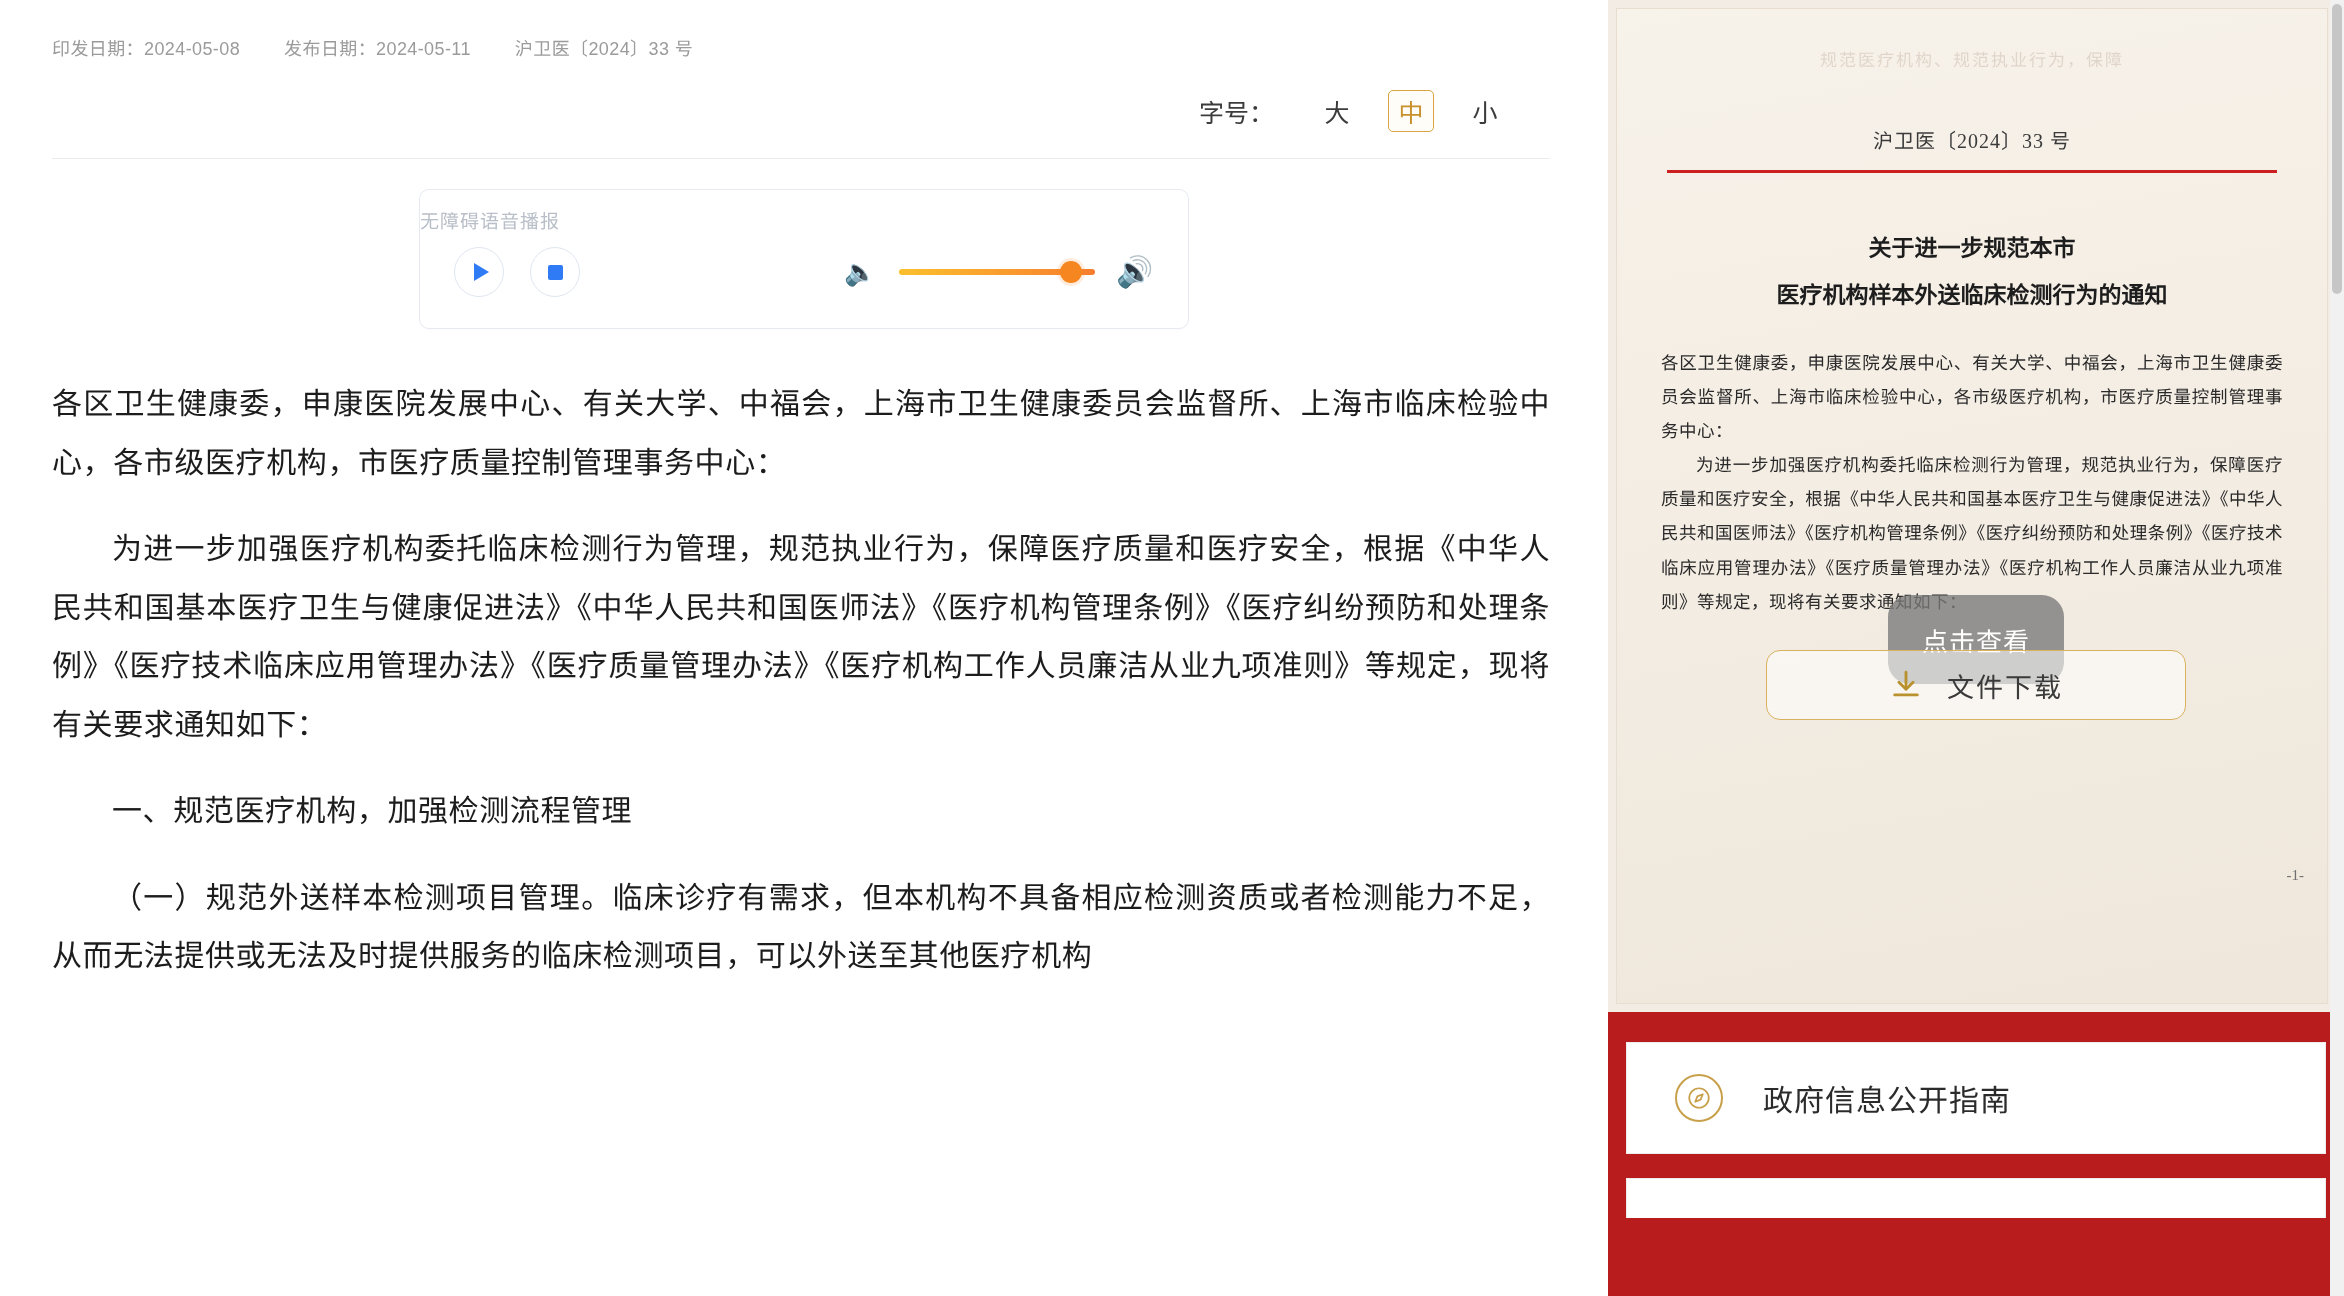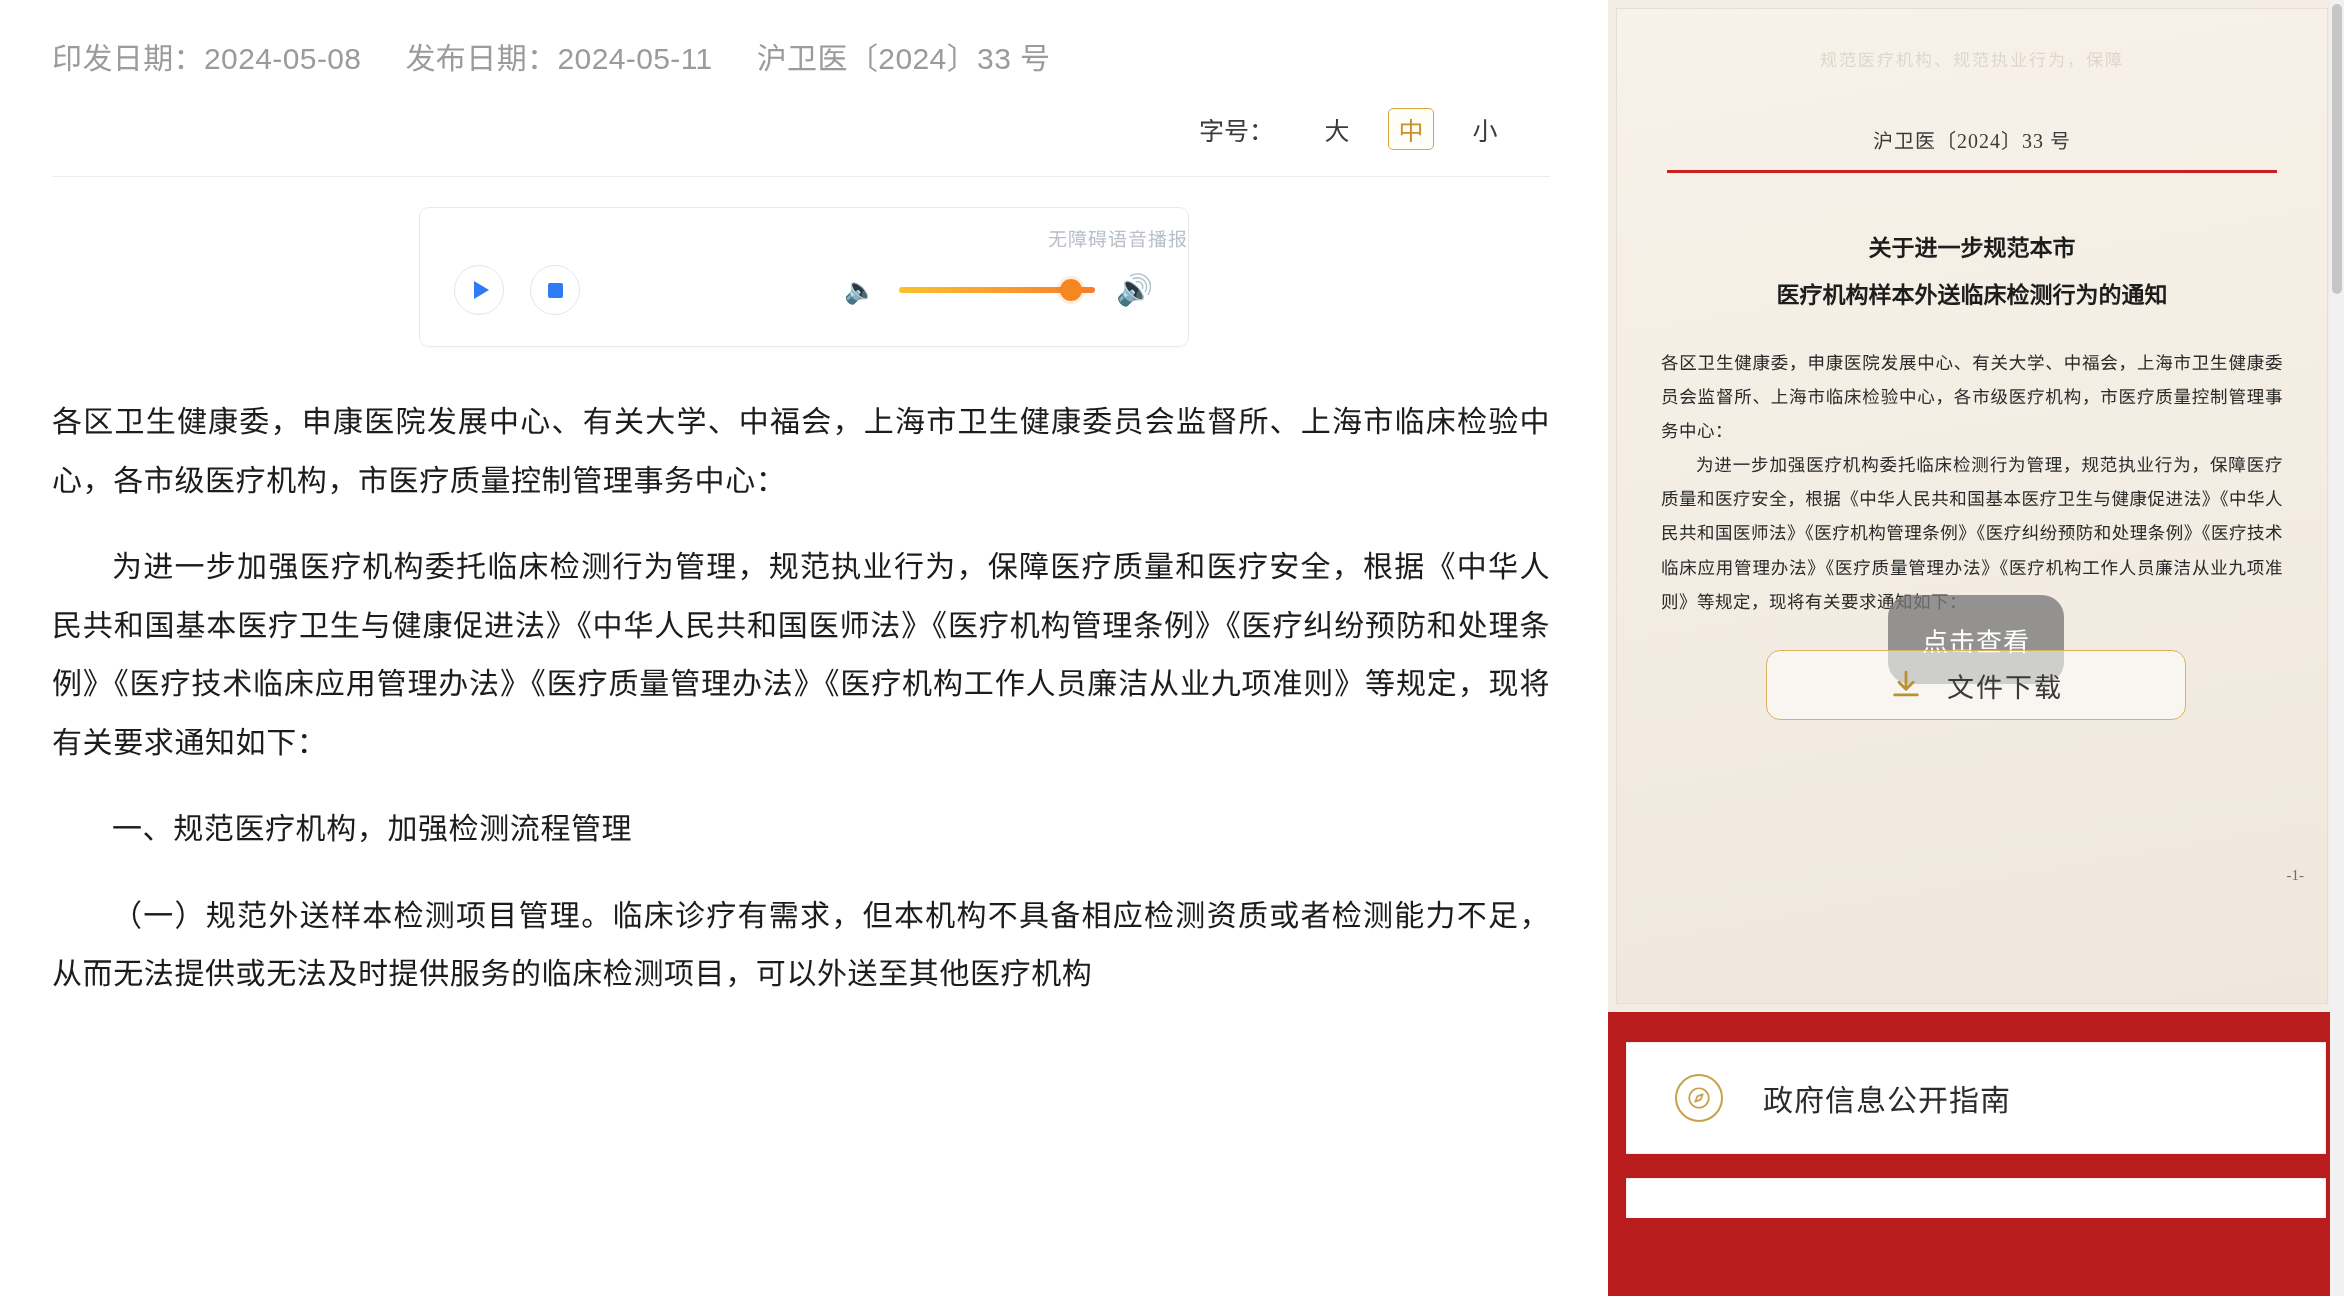--- a/index.html
+++ b/index.html
@@ -35,21 +35,21 @@
     line-height: 1.25;
     font-weight: 700;
     color: #1a1a1a;
     letter-spacing: 0.5px;
     font-family: "Liberation Sans", "DejaVu Sans", sans-serif;
   }
   .meta-row {
     display: flex;
     align-items: center;
     padding: 34px 0 0 52px;
-    font-size: 30px;
+    font-size: 18px;
     color: #9b9b9b;
     letter-spacing: 0.4px;
     text-align: center;
   }
   .meta-item { margin-right: 44px; white-space: nowrap; }
   .meta-item .lbl { color: #9b9b9b; }
   .meta-item .val { color: #9b9b9b; }
 
   .fontsize-row {
     display: flex;
@@ -94,21 +94,21 @@
   .audio-box {
     width: 770px;
     height: 140px;
     border: 1px solid #e6eaf0;
     border-radius: 10px;
     background: #fff;
     box-shadow: 0 1px 2px rgba(0,0,0,0.02);
     position: relative;
   }
   .audio-caption {
-    text-align: right;
+    text-align: left;
     font-size: 19px;
     color: #b9bfc8;
     padding-top: 16px;
     letter-spacing: 1px;
   }
   .audio-controls {
     display: flex;
     align-items: center;
     padding: 14px 34px 0 34px;
   }

